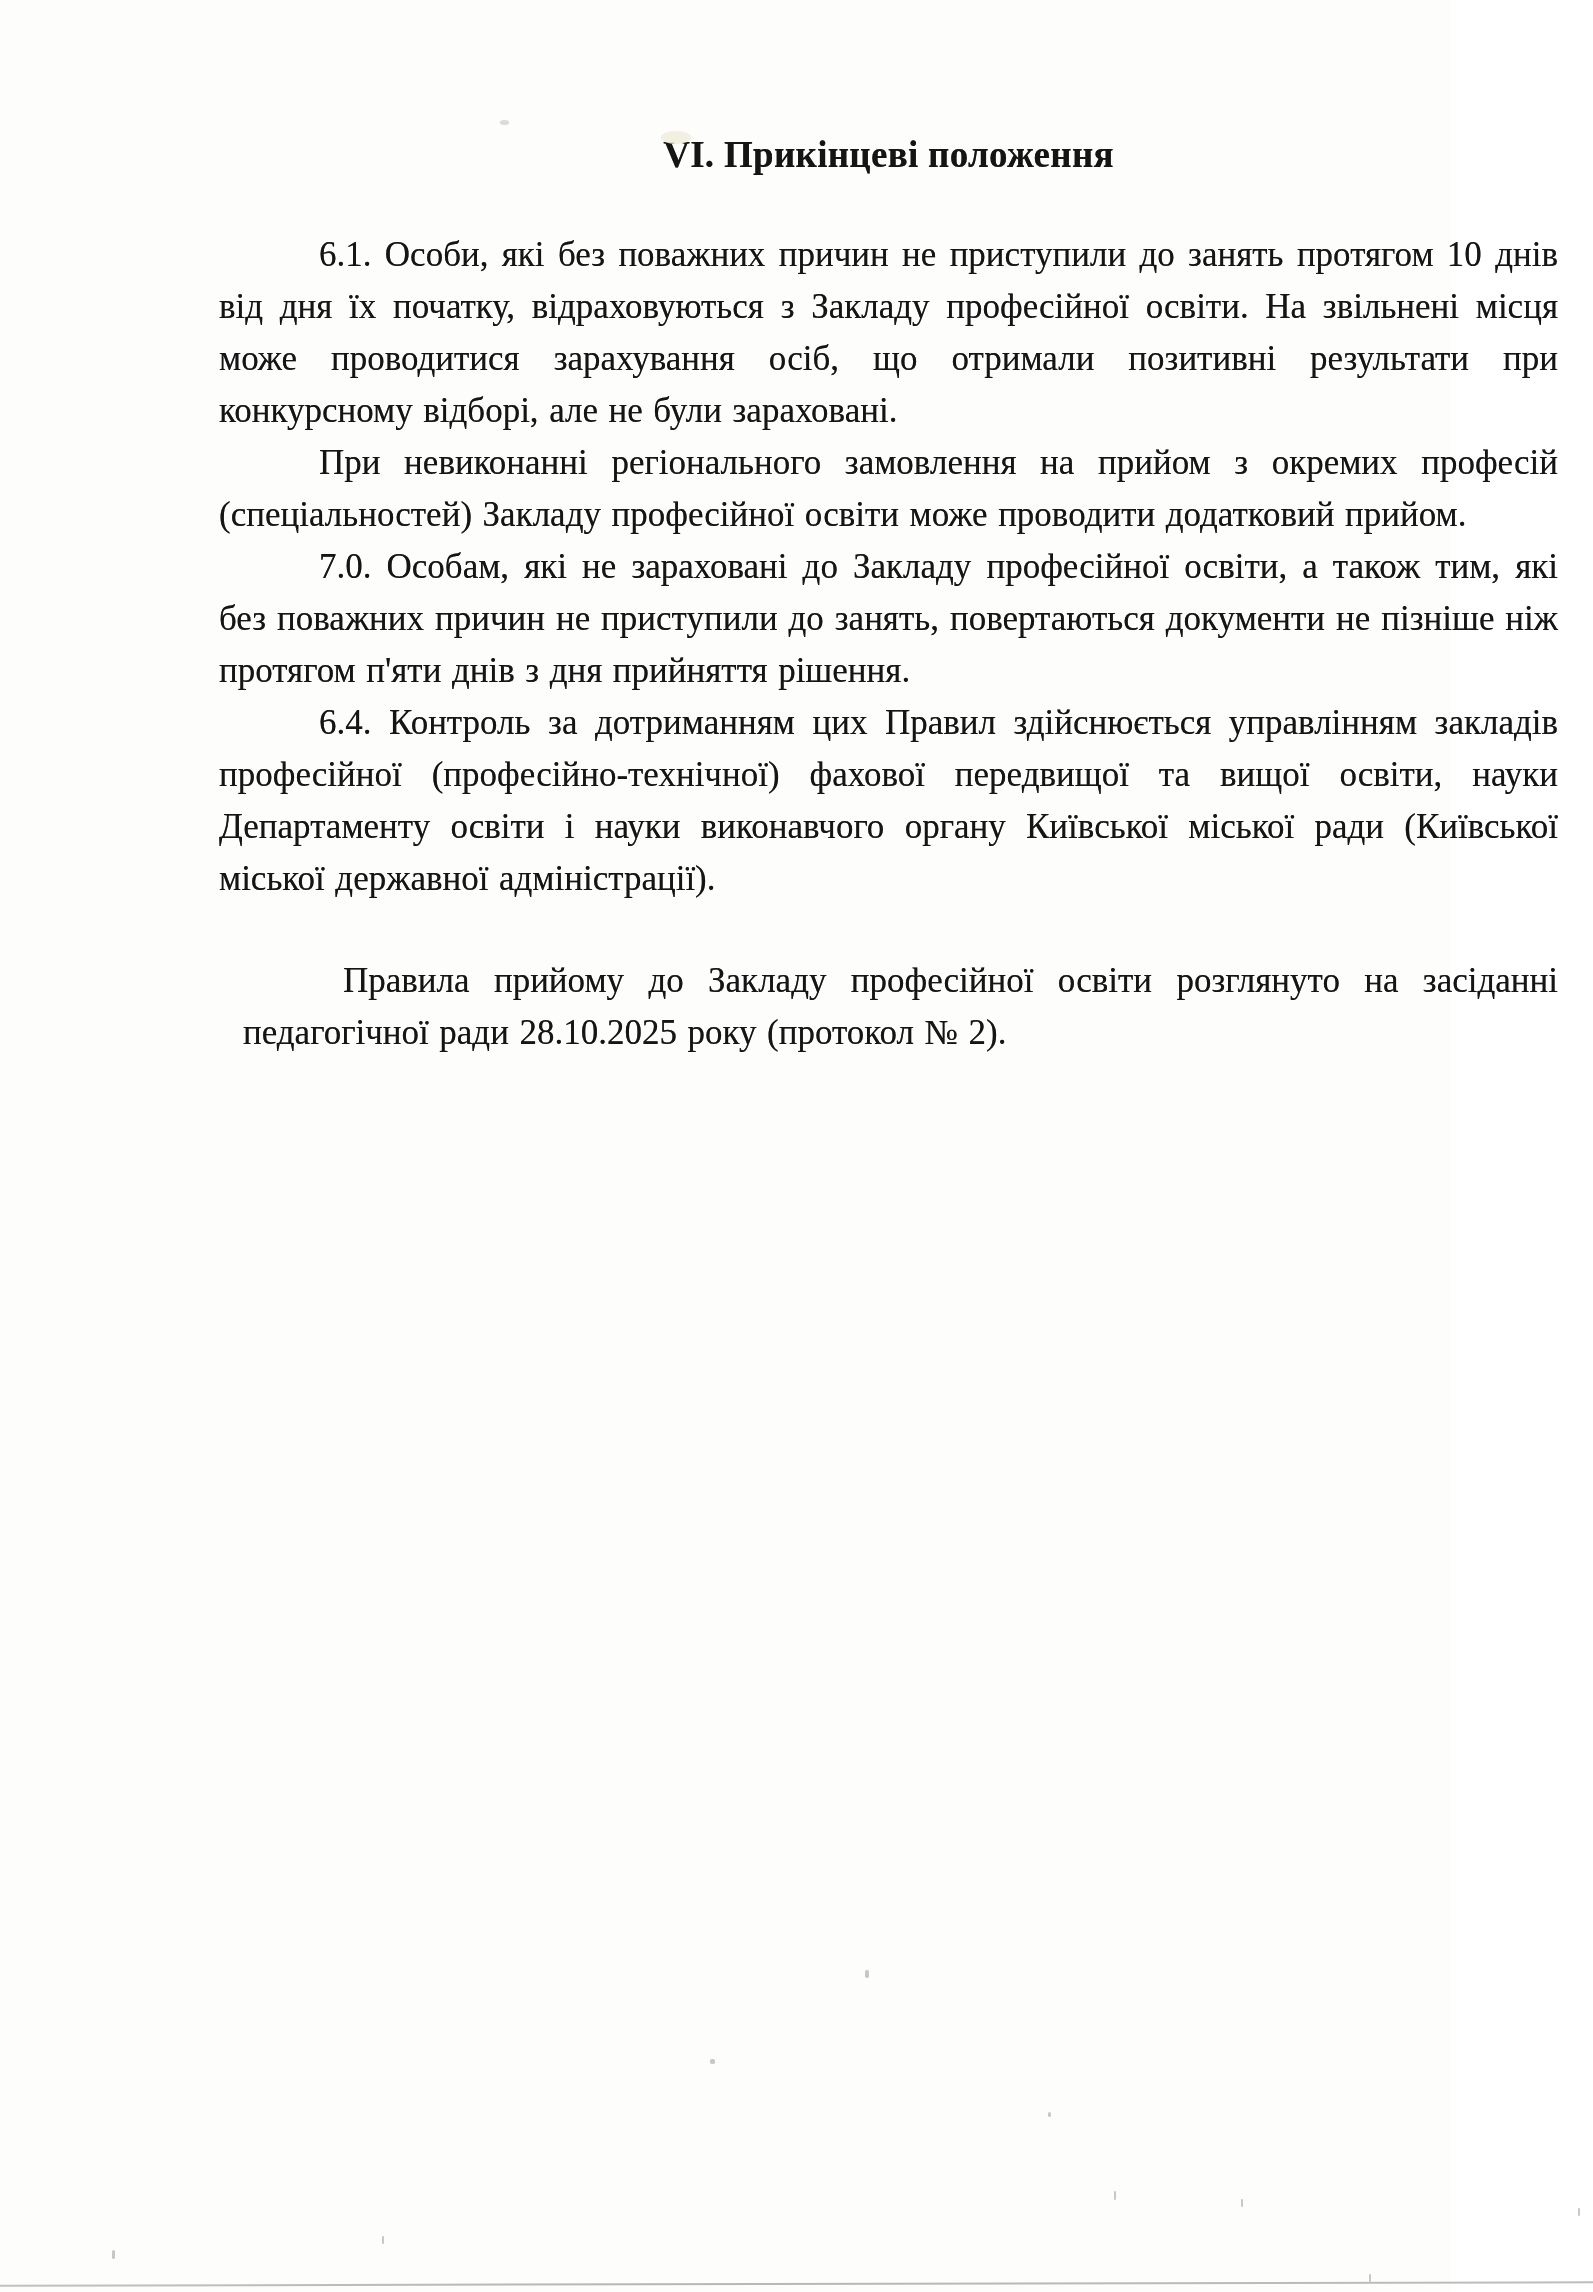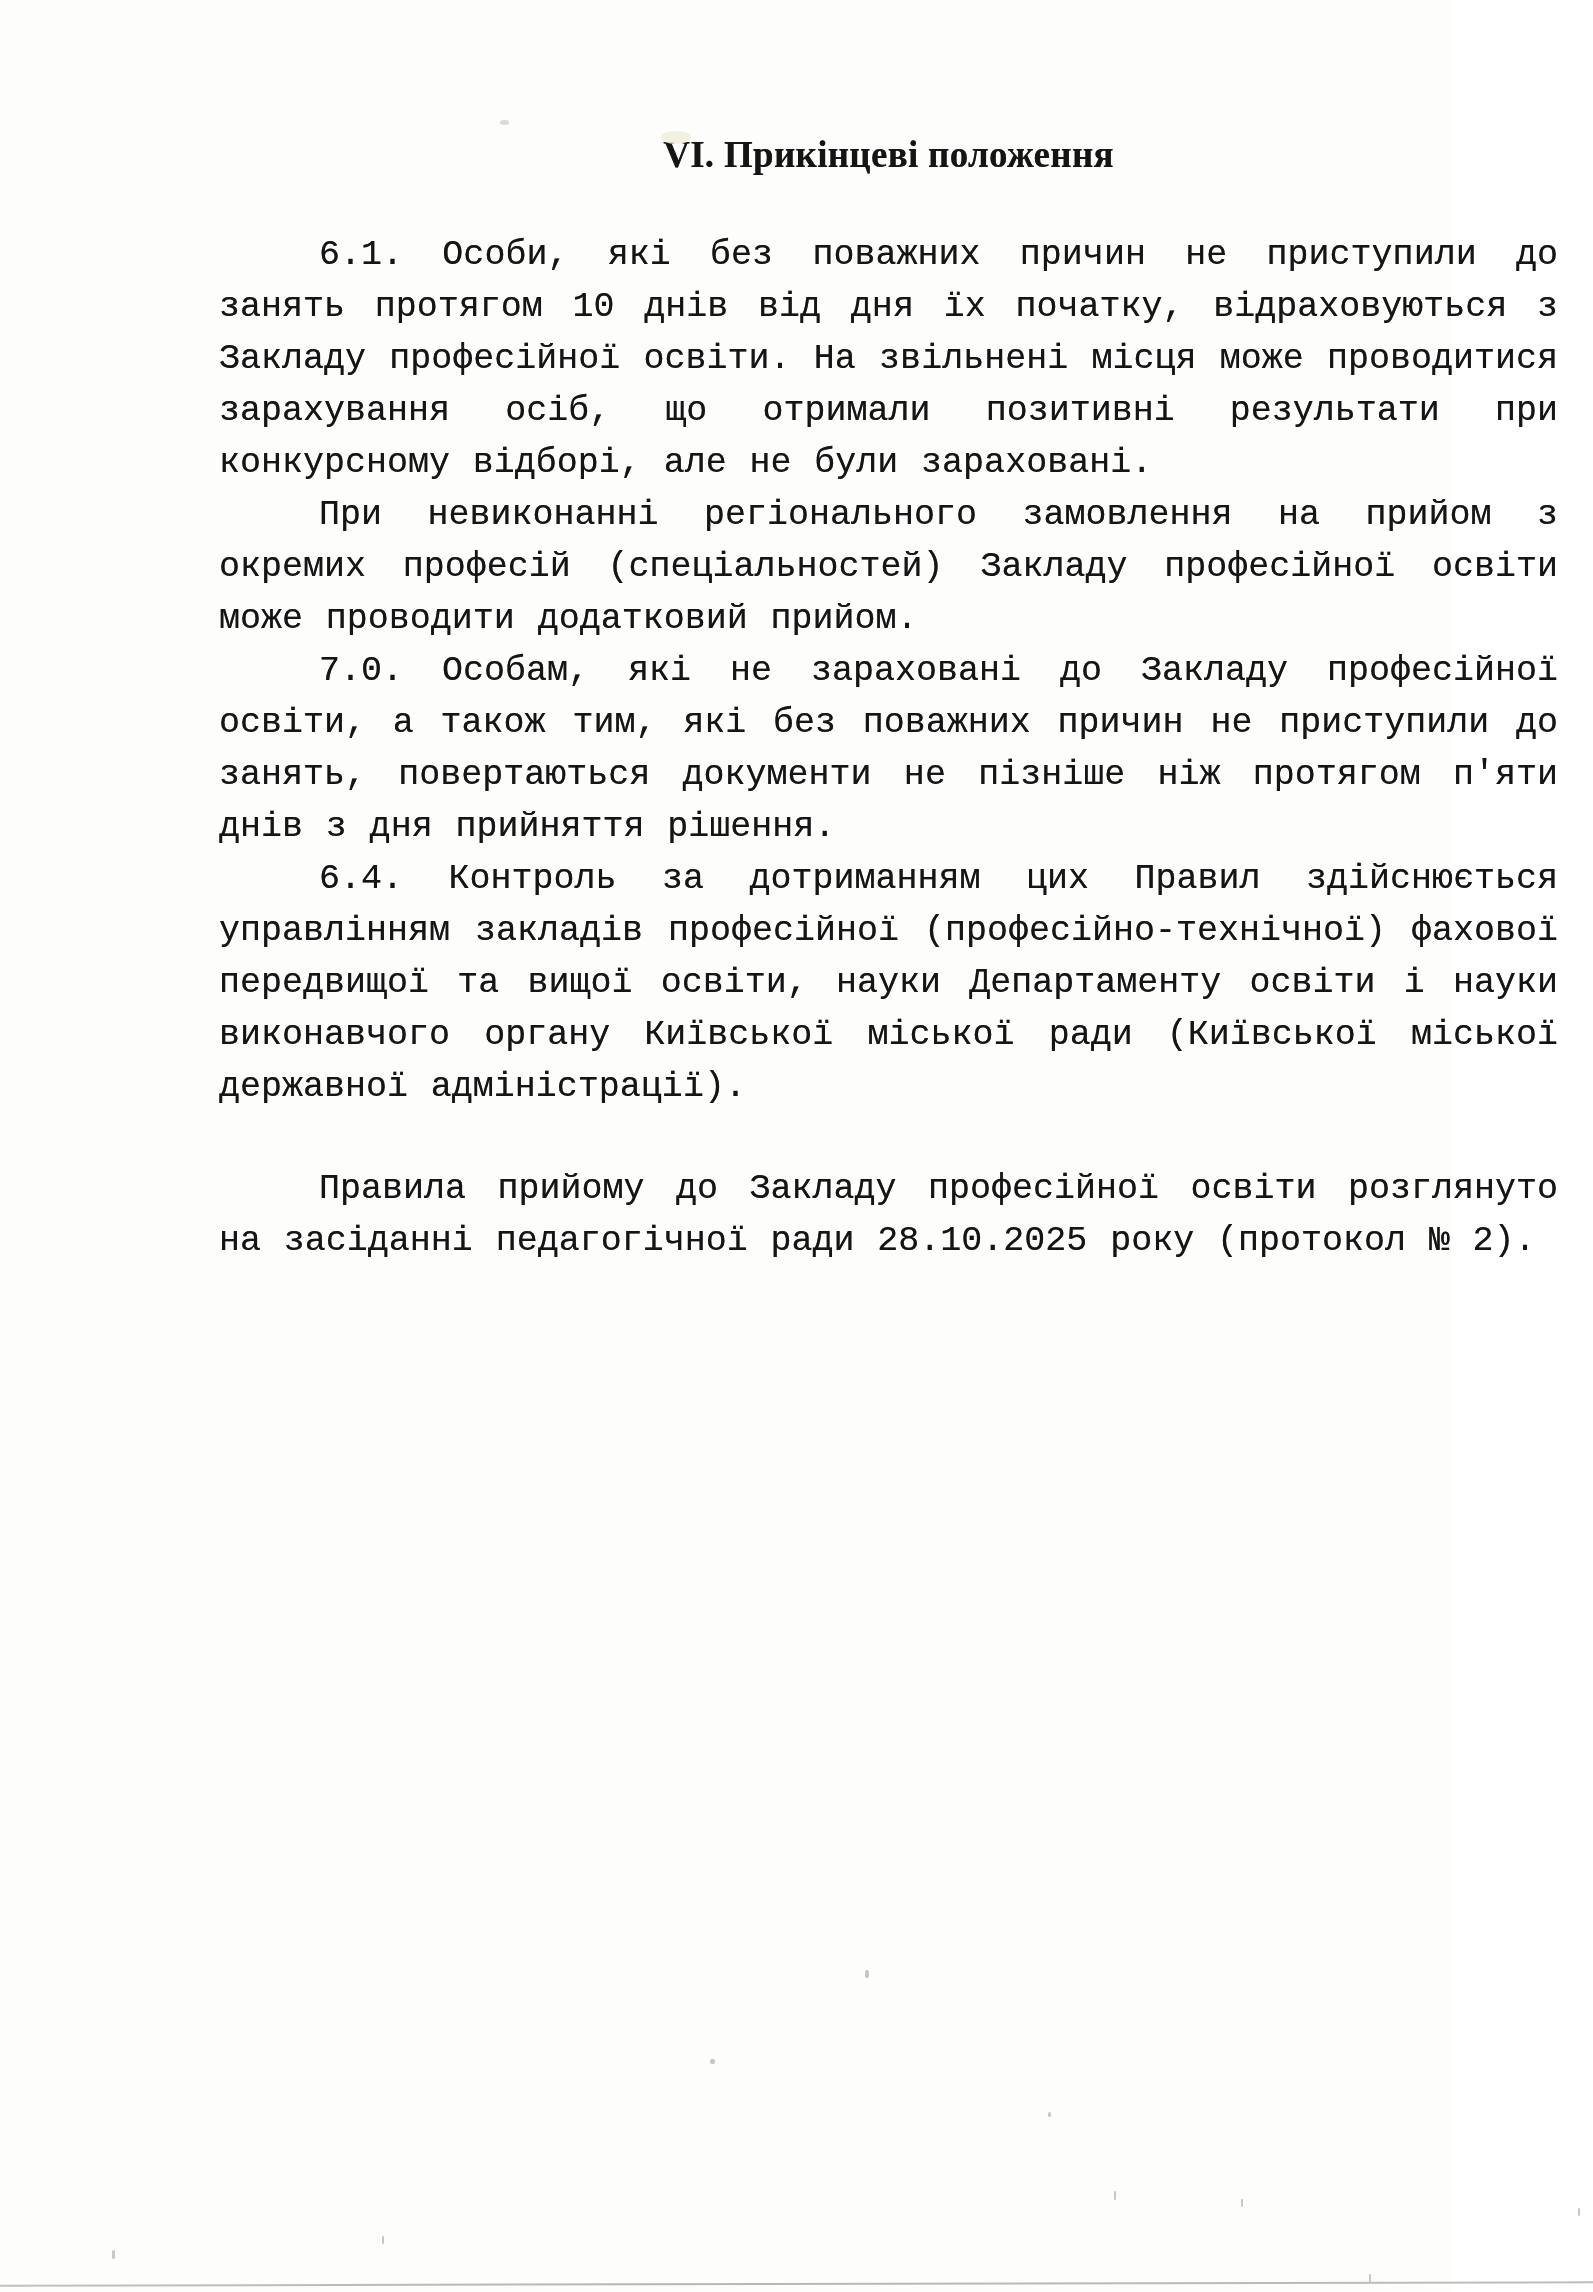--- a/index.html
+++ b/index.html
@@ -35,24 +35,24 @@
     font-weight: bold;
     text-align: center;
     line-height: 41px;
     margin: 0 0 54px 0;
     letter-spacing: 0.3px;
   }
   .para {
     margin: 0;
     text-indent: 100px;
     word-spacing: 1.8px;
-    font-family: Liberation Mono, monospace;
   }
   .para.closing {
     margin-top: 50px;
+    margin-left: 24px;
   }
   
   .speck {
     position: absolute;
     background: #9a9a9a;
     border-radius: 1.8px;
     opacity: 0.55;
   }
   .smudge {
     position: absolute;

